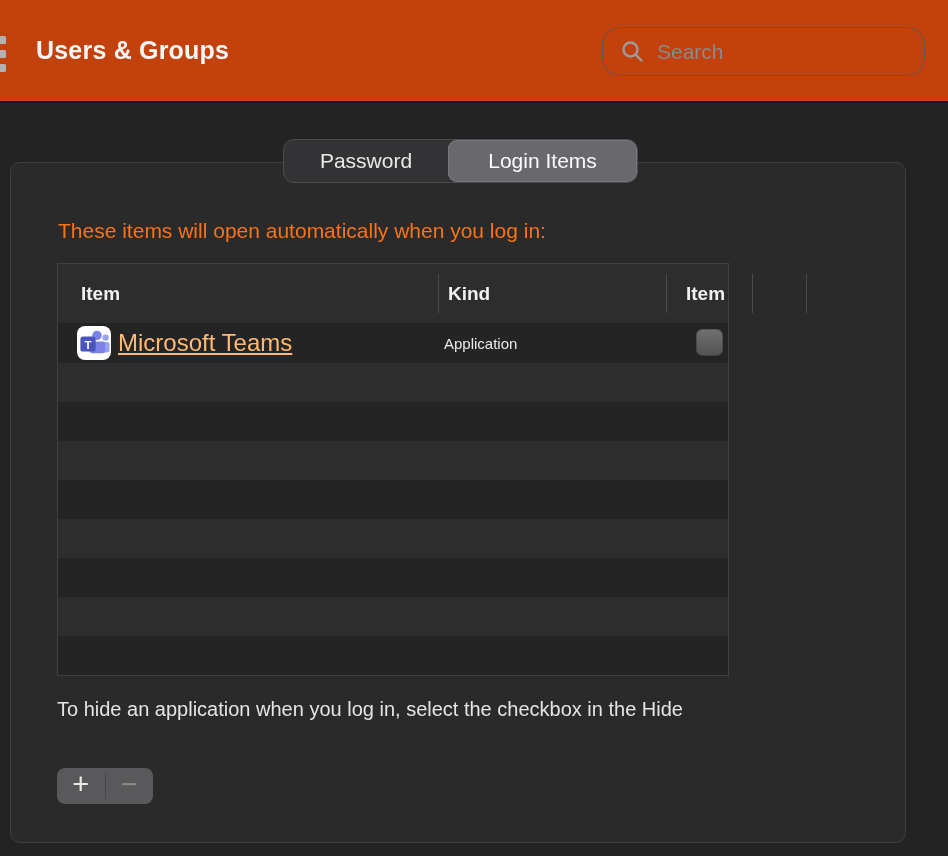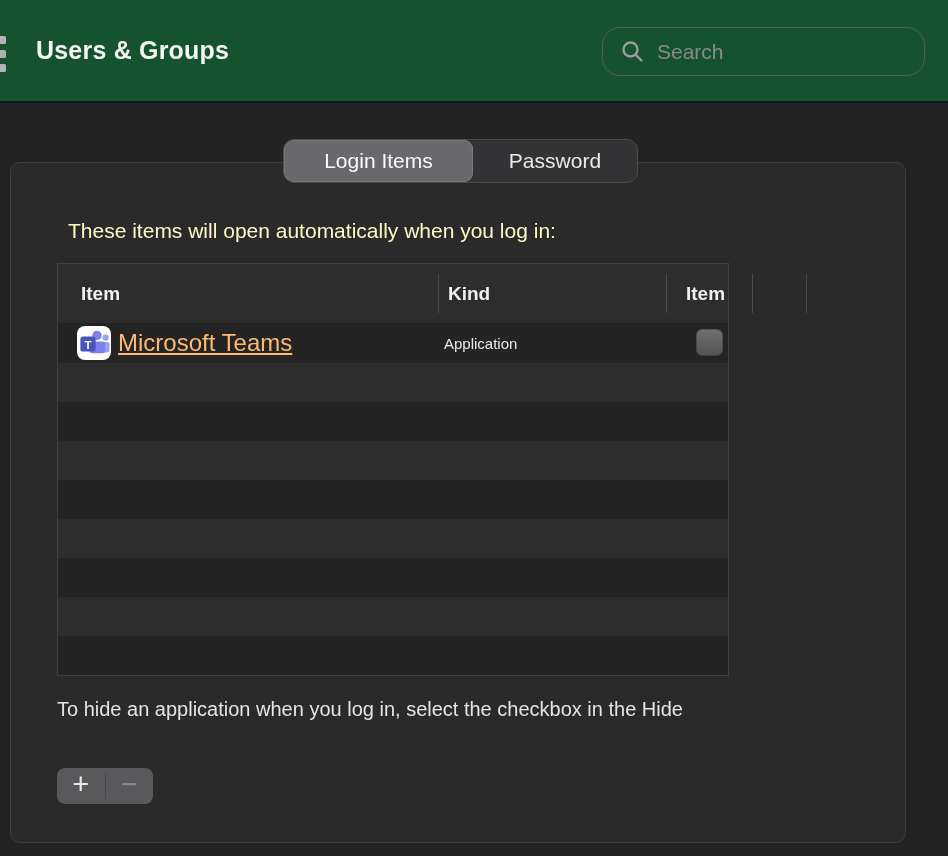--- a/index.html
+++ b/index.html
@@ -9,21 +9,21 @@
     background:#232323;
     font-family:"Liberation Sans","DejaVu Sans",sans-serif;
     color:#ececec;
     overflow:hidden;
     -webkit-font-smoothing:antialiased;
   }
 
   
   .toolbar {
     position:absolute; left:0; top:0; width:948px; height:103px;
-    background:#14532d;
+    background:#c2410c;
     border-bottom:2px solid #171717;
   }
   .grid-icon { position:absolute; left:-3px; top:36px; width:12px; }
   .grid-icon span {
     display:block; width:9px; height:8px; border-radius:1.5px;
     background:#b2b2b2; margin-bottom:6px;
   }
   .toolbar-title {
     position:absolute; left:36px; top:36px;
     font-size:25px; font-weight:700; color:#f5f5f5; letter-spacing:.2px;
@@ -58,22 +58,22 @@
     color:#fbfbfb;
   }
 
   
   .panel {
     position:absolute; left:10px; top:162px; width:896px; height:681px;
     background:#2a2a2b; border:1px solid #3f3f40; border-radius:10px;
   }
 
   .intro {
-    position:absolute; left:68px; top:219px;
-    font-size:21px; color:#fef9c3; z-index:2;
+    position:absolute; left:58px; top:219px;
+    font-size:21px; color:#f97316; z-index:2;
   }
 
   
   .table {
     position:absolute; left:57px; top:263px; width:672px; height:413px;
     border:1px solid #414142; background:#242424;
     display:flex; flex-direction:column; z-index:2;
   }
   .thead {
     position:relative; height:59px; background:#2d2d2d; flex:0 0 auto;
@@ -144,22 +144,22 @@
   <div class="search-field">
     <svg width="25" height="25" viewBox="0 0 25 25">
       <circle cx="10.5" cy="10.5" r="7" fill="none" stroke="#9c9c9c" stroke-width="2.4"></circle>
       <line x1="15.8" y1="15.8" x2="21.5" y2="21.5" stroke="#9c9c9c" stroke-width="2.4" stroke-linecap="round"></line>
     </svg>
     <input type="text" placeholder="Search" style="">
   </div>
 </div>
 
 <div class="tabs">
+  <div class="tab password">Password</div>
   <div class="tab selected">Login Items</div>
-  <div class="tab password">Password</div>
 </div>
 
 <div class="panel"></div>
 
 <div class="intro">These items will open automatically when you log in:</div>
 
 <div class="table">
   <div class="thead">
     <div class="th item">Item</div>
     <div class="th kind">Kind</div>

